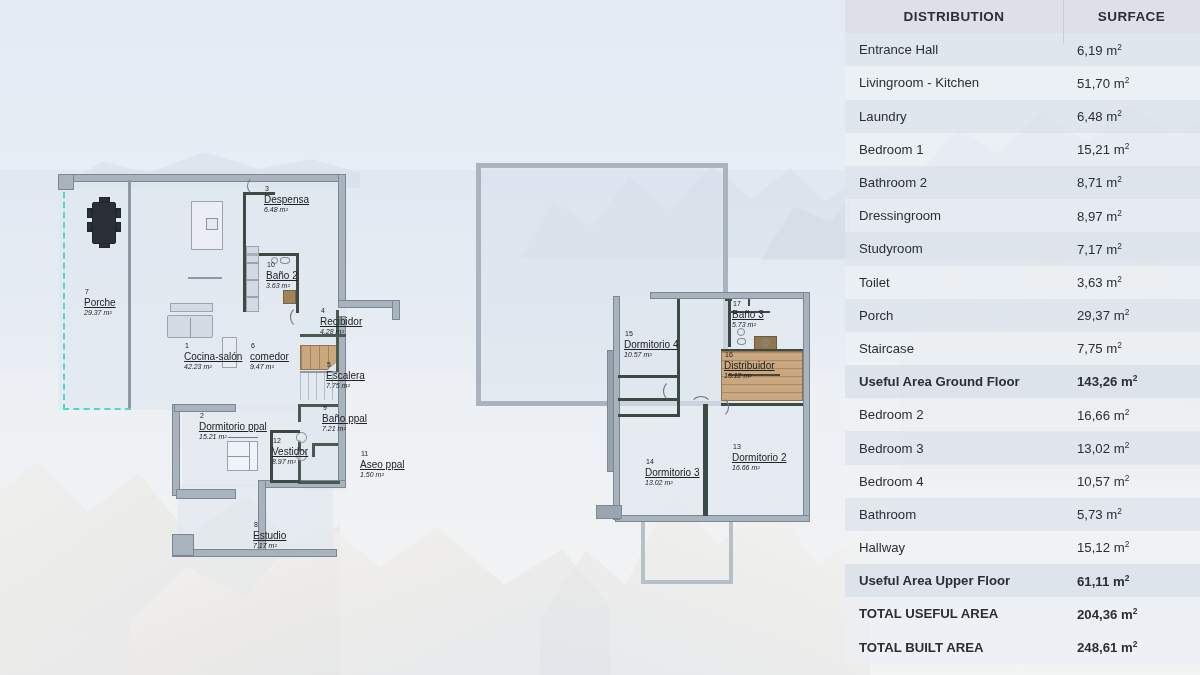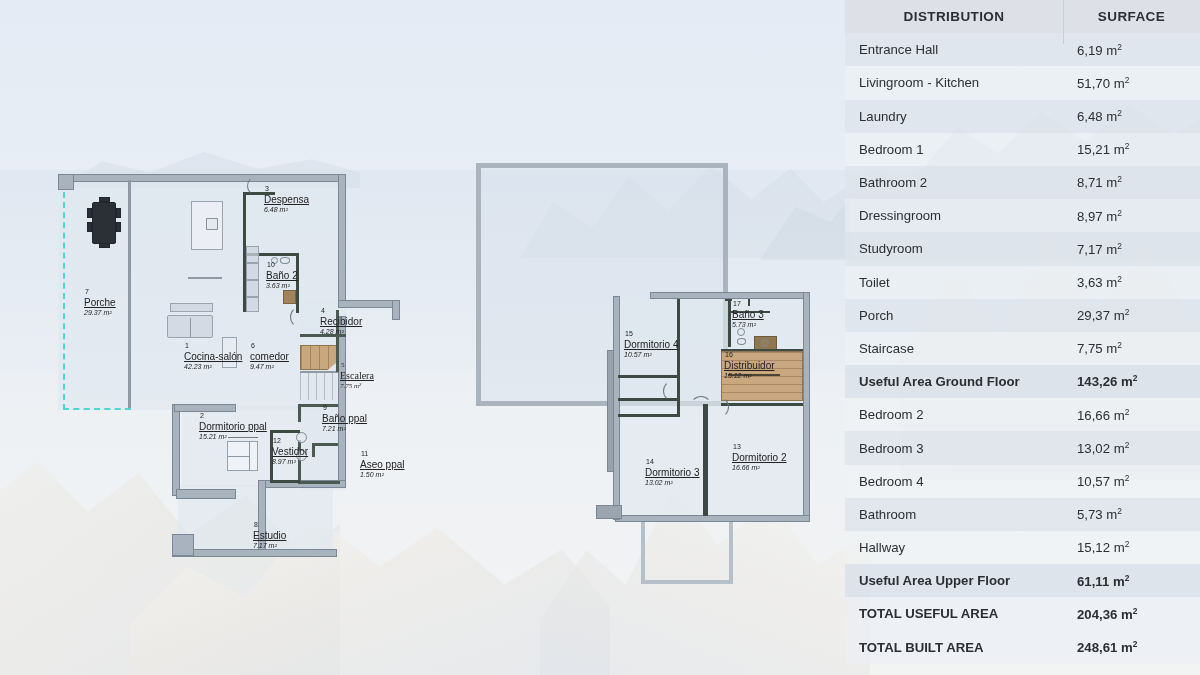--- a/index.html
+++ b/index.html
@@ -235,21 +235,21 @@
     <div class="lbl" style="left:184px; top:342px;">
       <span class="num">1</span>
       <span class="nm">Cocina-salón</span>
       <span class="ar">42.23 m²</span>
     </div>
     <div class="lbl" style="left:250px; top:342px;">
       <span class="num">6</span>
       <span class="nm">comedor</span>
       <span class="ar">9.47 m²</span>
     </div>
-    <div class="lbl" style="left:340px; top:361px;font-family:Liberation Serif, serif;">
+    <div class="lbl" style="left:326px; top:361px;">
       <span class="num">5</span>
       <span class="nm">Escalera</span>
       <span class="ar">7.75 m²</span>
     </div>
     <div class="lbl" style="left:322px; top:404px;">
       <span class="num">9</span>
       <span class="nm">Baño ppal</span>
       <span class="ar">7.21 m²</span>
     </div>
     <div class="lbl" style="left:199px; top:412px;">

